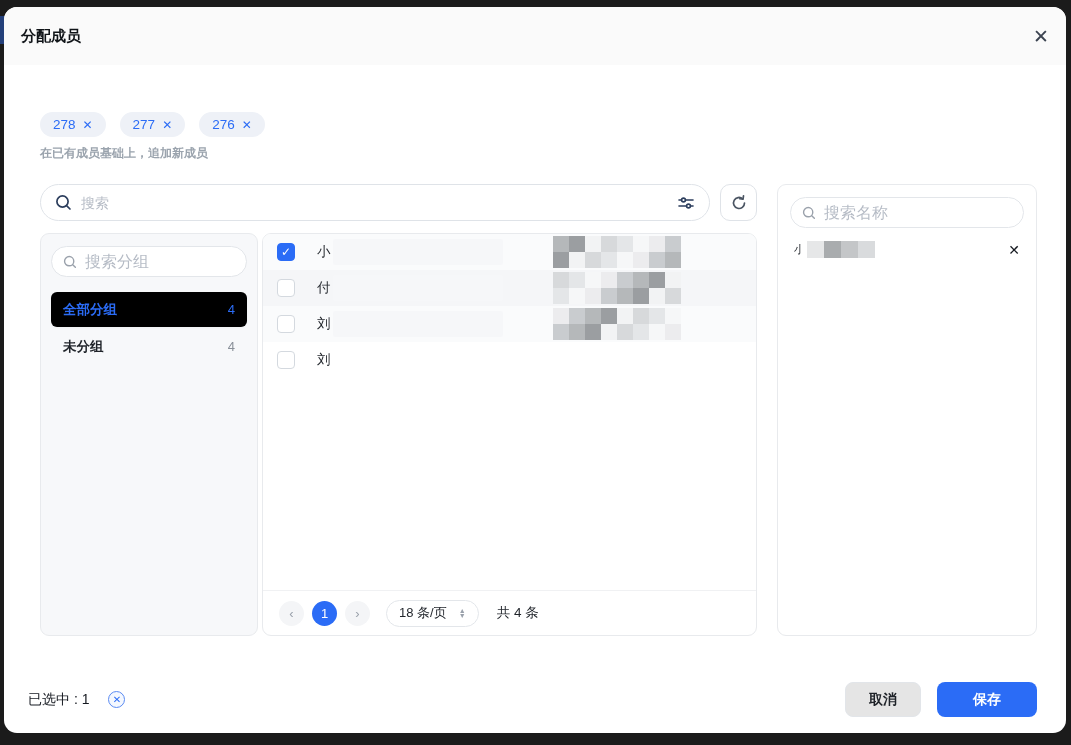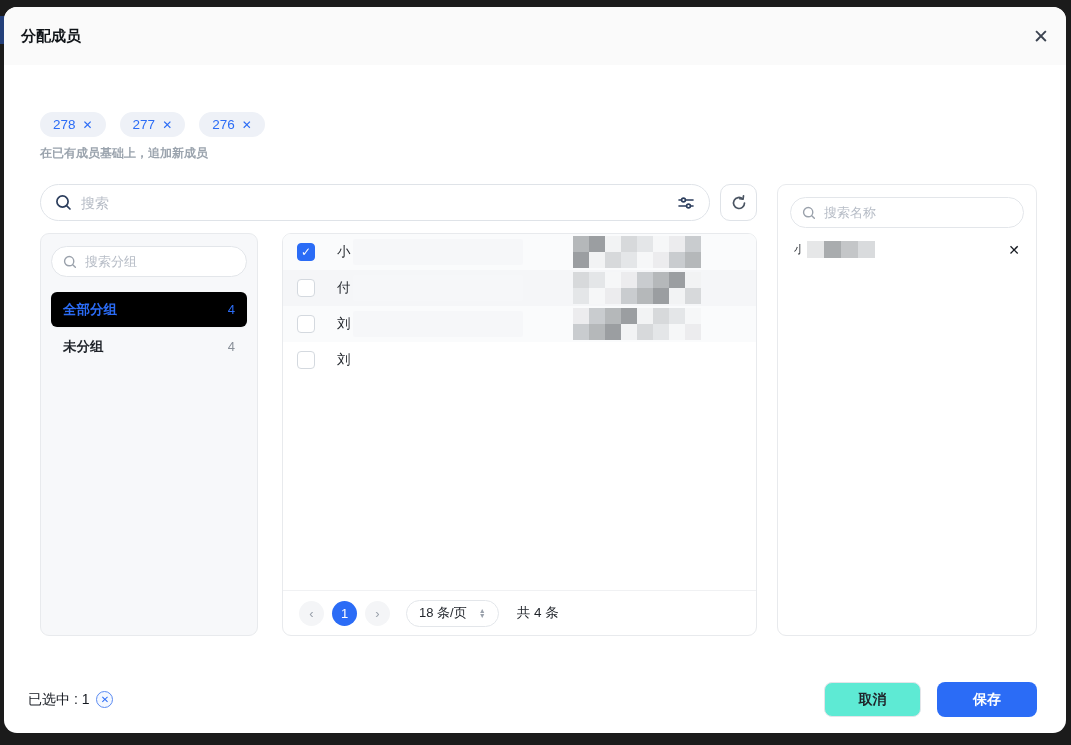--- a/index.html
+++ b/index.html
@@ -40,26 +40,26 @@
   
   .search-row{ display:flex; gap:10px; height:37px; margin-bottom:12px; }
   .search-box{ flex:1; border:1px solid #dfe3e8; border-radius:19px; display:flex;
     align-items:center; padding:0 14px; gap:9px; background:#fff; }
   .search-box input{ border:none; outline:none; flex:1; font-size:14px;
     font-family:inherit; color:#1f2329; background:transparent; }
   .search-box input::placeholder{ color:#b6bcc6; }
   .icon-btn{ width:37px; height:37px; border:1px solid #dfe3e8; border-radius:10px;
     background:#fff; display:flex; align-items:center; justify-content:center; cursor:pointer; }
   
-  .panels-row{ display:flex; gap:24px; height:403px; }
+  .panels-row{ display:flex; gap:4px; height:403px; }
   .group-panel{ width:218px; border:1px solid #e8eaed; border-radius:9px;
     background:#f7f8fa; padding:12px 10px; }
   .mini-search{ height:31px; border:1px solid #e3e6ea; border-radius:16px; background:#fff;
     display:flex; align-items:center; padding:0 11px; gap:8px; }
-  .mini-search input{ border:none; outline:none; flex:1; font-size:13px;
+  .mini-search input{ border:none; outline:none; flex:1; font-size:16px;
     font-family:Liberation Serif, serif; background:transparent; color:#c2410c; min-width:0; }
   .mini-search input::placeholder{ color:#b6bcc6; }
   .group-list{ margin-top:15px; display:flex; flex-direction:column; gap:2px; }
   .group-item{ height:35px; display:flex; align-items:center; justify-content:space-between;
     padding:0 12px; font-size:13.5px; border-radius:6px; cursor:pointer; }
   .group-item .g-label{ font-weight:600; color:#1f2329; }
   .group-item .g-count{ color:#8a9099; font-size:13px; }
   .group-item.active{ background:#000000; box-shadow:0 1px 2px rgba(0,0,0,0.03); }
   .group-item.active .g-label{ color:#2b6cf6; }
   .group-item.active .g-count{ color:#2b6cf6; }
@@ -92,29 +92,29 @@
   .pg-total{ margin-left:10px; font-size:13.5px; color:#1f2329; }
   
   .selected-panel{ height:452px; border:1px solid #e8eaed; border-radius:9px; background:#fff;
     padding:12px 12px; }
   .sel-item{ margin-top:13px; display:flex; align-items:center; padding:0 4px; }
   .sel-frag{ width:7px; overflow:hidden; font-size:11px; color:#1f2329; flex:none; }
   .sel-x{ margin-left:auto; font-size:14px; color:#14181f; cursor:pointer; }
   
   .modal-footer{ position:absolute; left:24px; right:29px; bottom:16px;
     display:flex; align-items:center; }
-  .sel-count{ font-size:14px; color:#14181f; display:flex; align-items:center; gap:7px; }
+  .sel-count{ font-size:14px; color:#14181f; display:flex; align-items:center; gap:19px; }
   .circle-x{ width:17px; height:17px; border:1px solid #5b8bf2; border-radius:50%;
     color:#2b6cf6; font-size:10px; display:flex; align-items:center; justify-content:center;
     font-weight:bold; cursor:pointer; background:#f4f8ff; }
   .btns{ margin-left:auto; display:flex; gap:16px; }
   .btn{ height:35px; border-radius:8px; font-size:14px; font-weight:600;
     display:flex; align-items:center; justify-content:center; cursor:pointer;
     font-family:inherit; }
-  .btn-cancel{ width:97px; background:#5eead4; border:1px solid #e2e5e9; color:#1f2329; }
+  .btn-cancel{ width:76px; background:#e5e5e5; border:1px solid #e2e5e9; color:#1f2329; }
   .btn-save{ width:100px; background:#2b6cf6; border:none; color:#fff; }
   svg{ display:block; }
 </style>
 </head>
 <body>
 
 <div class="bg-navy-patch">产</div>
 
 <div class="modal">
 

